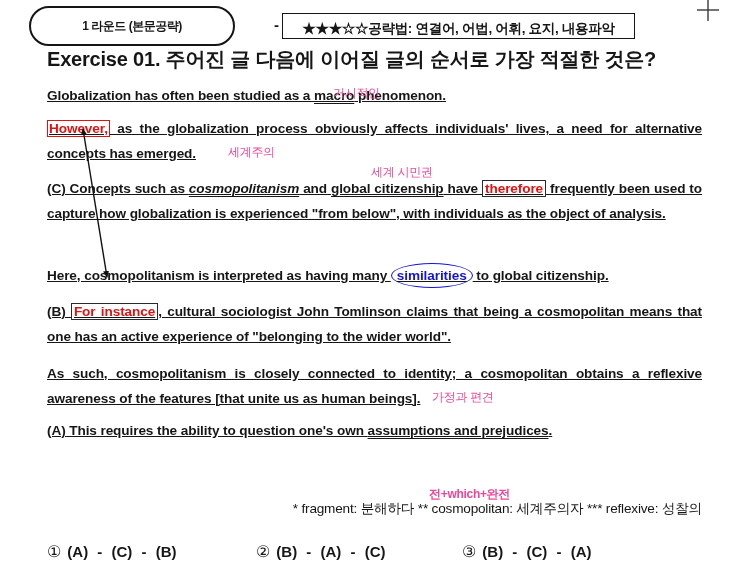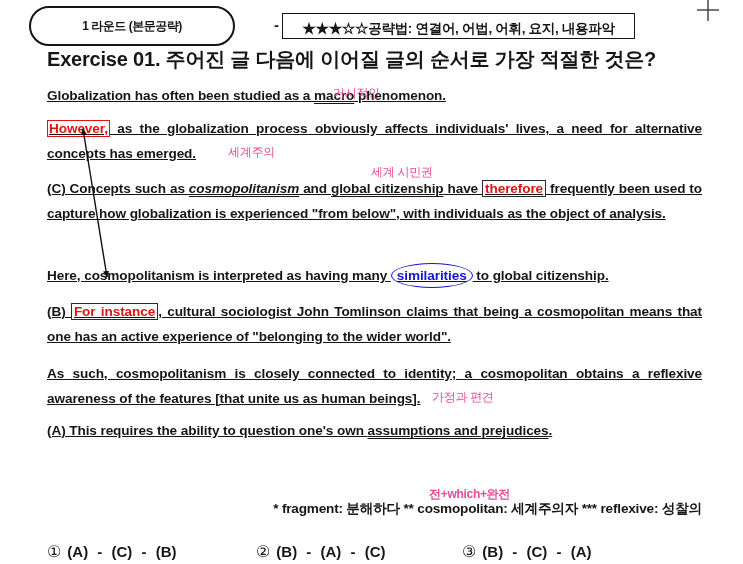--- a/index.html
+++ b/index.html
@@ -49,21 +49,21 @@
   
   .gloss { position:absolute; font-size:12px; font-weight:400; color:#ec4899; letter-spacing:-0.3px; white-space:nowrap; }
   .g-macro   { left:333px; top:85px; }
   .g-cosmo   { left:228px; top:144px; }
   .g-gc      { left:371px; top:144px;margin-top:20px; }
   .g-assume  { left:432px; top:389px; }
   .g-inwhich { left:429px; top:486px; font-weight:600; }
 
   .footnote {
     position:absolute; left:47px; top:500px; width:655px; text-align:right;
-    font-size:13.6px; font-weight:700; letter-spacing:-0.2px;
+    font-size:13.6px; font-weight:400; letter-spacing:-0.2px;
   }
 
   .options { position:absolute; left:47px; top:542px; width:655px; height:22px; font-size:15px; font-weight:700; }
   .option  { position:absolute; top:0; white-space:nowrap; word-spacing:5px; }
   .opt-1 { left:0; } .opt-2 { left:209px; } .opt-3 { left:415px; }
   .option .num { margin-right:6px; font-weight:400; font-size:16px; }
 
   .overlay-svg { position:absolute; left:0; top:0; pointer-events:none; }
 </style>
 </head>

